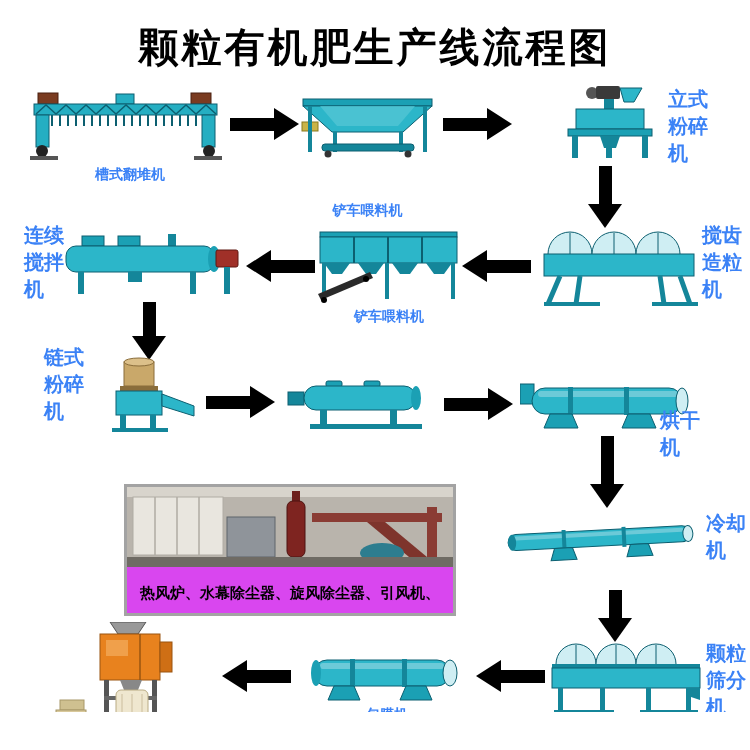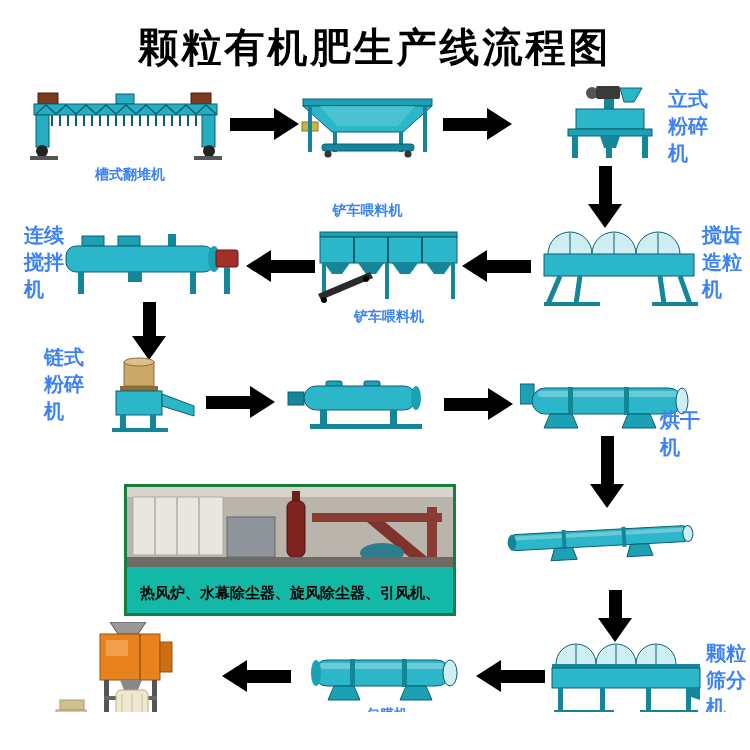--- a/index.html
+++ b/index.html
@@ -19,21 +19,21 @@
   }
   
   .arrow-h { display:flex; align-items:center; height:32px; }
   .arrow-h .shaft { width:44px; height:13px; background:#000; }
   .head-right { width:0; height:0; border-top:16px solid transparent; border-bottom:16px solid transparent; border-left:25px solid #000; }
   .head-left  { width:0; height:0; border-top:16px solid transparent; border-bottom:16px solid transparent; border-right:25px solid #000; }
   .arrow-v { display:flex; flex-direction:column; align-items:center; width:34px; }
   .arrow-v .shaft { width:13px; background:#000; flex:1; }
   .head-down { width:0; height:0; border-left:17px solid transparent; border-right:17px solid transparent; border-top:24px solid #000; }
   
-  .aux-frame { width:326px; height:126px; border:3px solid #15803d; background:#14b8a6; }
+  .aux-frame { width:326px; height:126px; border:3px solid #a3a3a3; background:#d946ef; }
   .aux-text { width:326px; height:44px; display:flex; flex-direction:column; justify-content:center; }
   .aux-line { font-size:15px; font-weight:bold; color:#000; text-align:center; line-height:1.45; }
 </style>
 </head>
 <body>
 
 <div class="stage">
 
   <div class="abs title">颗粒有机肥生产线流程图</div>
 
@@ -230,20 +230,21 @@
       <rect x="6" y="18" width="182" height="16" rx="8" fill="#2cb6c9" stroke="#0c5f70"></rect>
       <rect x="12" y="20" width="170" height="4" rx="2" fill="#7dd0dc" opacity="0.8"></rect>
       <ellipse cx="10" cy="26" rx="4" ry="8" fill="#14869a"></ellipse>
       <ellipse cx="186" cy="26" rx="5" ry="8" fill="#cfeef3" stroke="#0c5f70"></ellipse>
       <rect x="60" y="16" width="4" height="20" fill="#14869a"></rect>
       <rect x="120" y="16" width="4" height="20" fill="#14869a"></rect>
       <polygon points="52,34 70,34 74,46 48,46" fill="#1ba0b4" stroke="#0c5f70"></polygon>
       <polygon points="128,34 146,34 150,46 124,46" fill="#1ba0b4" stroke="#0c5f70"></polygon>
     </g>
   </svg>
+  <div class="abs label-v" style="left:706px; top:510px;">冷却机</div>
 
   <div class="abs arrow-v" style="left:598px; top:590px; height:52px;">
     <span class="shaft"></span>
     <span class="head-down"></span>
   </div>
 
   <svg class="abs" style="left:548px; top:640px;" width="155" height="74" viewBox="0 0 155 74">
     <path d="M8,24 A20 20 0 0 1 48,24" fill="#cfeef3" stroke="#0c5f70"></path>
     <path d="M48,24 A20 20 0 0 1 88,24" fill="#cfeef3" stroke="#0c5f70"></path>
     <path d="M88,24 A20 20 0 0 1 128,24" fill="#cfeef3" stroke="#0c5f70"></path>

